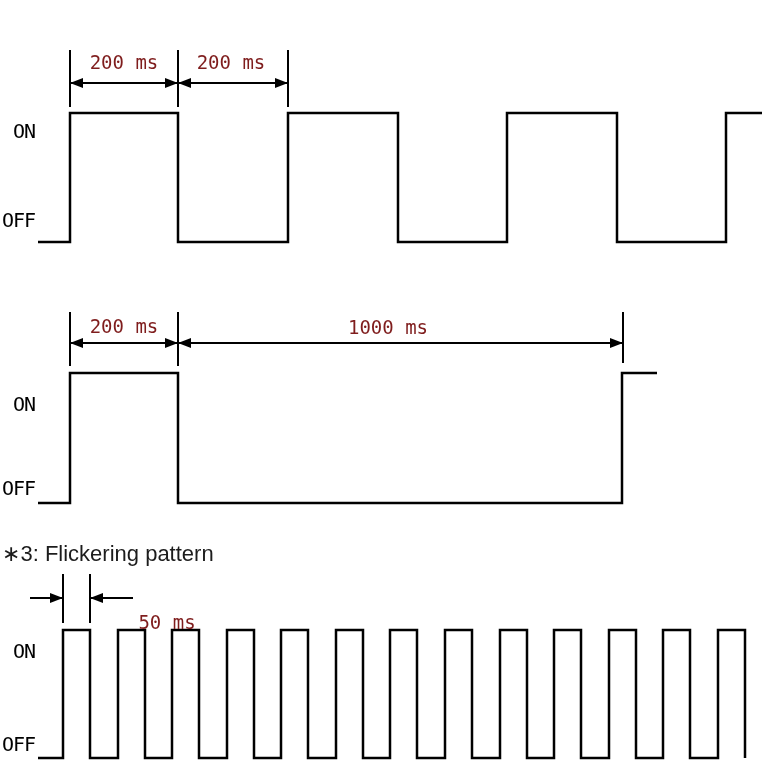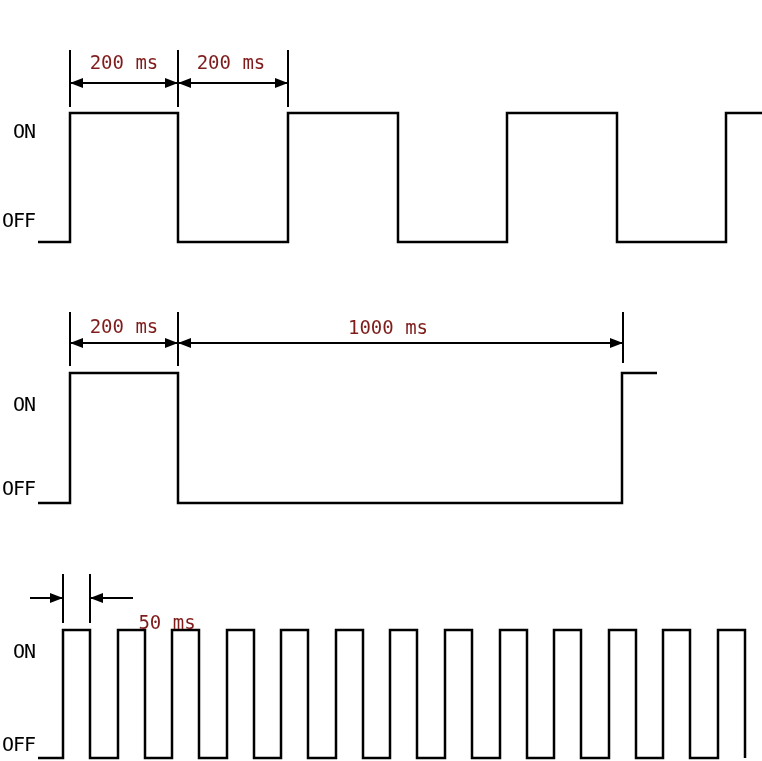--- a/index.html
+++ b/index.html
@@ -89,16 +89,17 @@
   <div class="dim-label" style="left: 124px; top: 62px;">200 ms</div>
   <div class="dim-label" style="left: 231px; top: 62px;">200 ms</div>
   <div class="level-label" style="left: 13px; top: 121px;">ON</div>
   <div class="level-label" style="left: 2px; top: 210px;">OFF</div>
 
   <div class="dim-label" style="left: 124px; top: 326px;">200 ms</div>
   <div class="dim-label" style="left: 388px; top: 327px;">1000 ms</div>
   <div class="level-label" style="left: 13px; top: 394px;">ON</div>
   <div class="level-label" style="left: 2px; top: 478px;">OFF</div>
 
+  <div class="section-title" style="left: 2px; top: 542px;">∗3: Flickering pattern</div>
   <div class="dim-label" style="left: 167px; top: 622px;">50 ms</div>
   <div class="level-label" style="left: 13px; top: 641px;">ON</div>
   <div class="level-label" style="left: 2px; top: 734px;">OFF</div>
 </div>
 
 </body></html>

